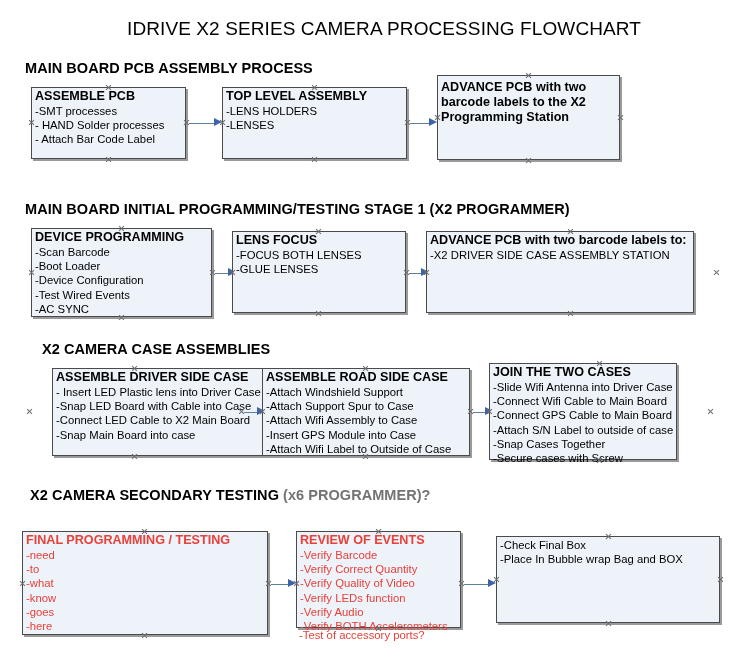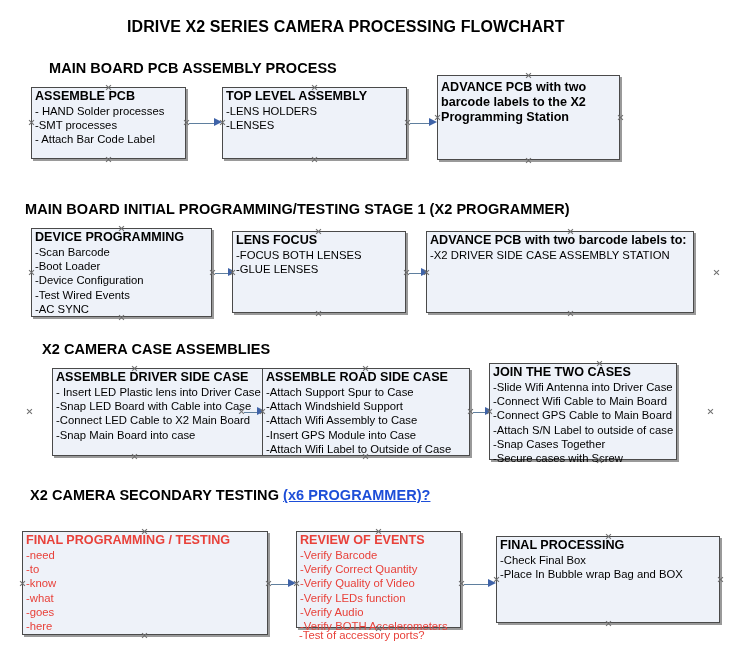--- a/index.html
+++ b/index.html
@@ -19,35 +19,34 @@
   #canvas {
     position: absolute;
     left: 0; top: 0;
     width: 747px;
     height: 662px;
   }
 
   
   .doc-title {
     position: absolute;
-    font-size: 16px;
-    font-weight: bold;
+    font-size: 19px;
+    font-weight: normal;
     letter-spacing: 0.1px;
     white-space: nowrap;
   }
   .section-title {
     position: absolute;
     font-size: 14.5px;
     font-weight: bold;
     white-space: nowrap;
     letter-spacing: 0.05px;
   }
   .section-title .accent {
-    color: #1d4ed8;
-    text-decoration: underline;
+    color: #737373;
   }
 
   
   .box {
     position: absolute;
     box-sizing: border-box;
     background: #eef2f9;
     border: 1px solid #4a4a4a;
     box-shadow: 2px 2px 0 0 #9a9a9a;
   }
@@ -120,29 +119,29 @@
     color: #e8413a;
   }
 </style>
 </head>
 <body>
 
 <div id="canvas">
 
   <div class="doc-title" style="left:127px; top:18px;">IDRIVE X2  SERIES CAMERA PROCESSING FLOWCHART</div>
 
-  <div class="section-title" style="left:25px; top:60px;margin-left:24px;">
+  <div class="section-title" style="left:25px; top:60px;">
     <span>MAIN BOARD PCB ASSEMBLY PROCESS</span>
   </div>
 
   <div class="box" style="left:31px; top:87px; width:155px; height:72px;padding-left:36px;">
     <div class="box-inner">
       <div class="box-title">ASSEMBLE PCB</div>
+      <div class="box-line">-SMT processes</div>
       <div class="box-line">- HAND Solder processes</div>
-      <div class="box-line">-SMT processes</div>
       <div class="box-line">- Attach Bar Code Label</div>
     </div>
   </div>
   <div class="anchor" style="left:105px; top:83.5px;"></div>
   <div class="anchor" style="left:105px; top:155.5px;"></div>
   <div class="anchor" style="left:27.5px; top:119px;"></div>
   <div class="anchor" style="left:182.5px; top:119px;"></div>
 
   <div class="conn" style="left:189px; top:122.5px; width:28px;"></div>
   <div class="arrowhead" style="left:214px; top:118px;"></div>
@@ -237,22 +236,22 @@
   <div class="anchor" style="left:131px; top:452.5px;"></div>
   <div class="anchor" style="left:25.5px; top:408px;"></div>
   <div class="anchor" style="left:237.5px; top:408px;"></div>
 
   <div class="conn" style="left:244px; top:411.5px; width:19px;"></div>
   <div class="arrowhead" style="left:257px; top:407px;"></div>
 
   <div class="box" style="left:262px; top:368px; width:208px; height:88px;">
     <div class="box-inner">
       <div class="box-title">ASSEMBLE ROAD SIDE CASE</div>
+      <div class="box-line">-Attach Windshield Support</div>
       <div class="box-line">-Attach Support Spur to Case</div>
-      <div class="box-line">-Attach Windshield Support</div>
       <div class="box-line">-Attach Wifi Assembly to Case</div>
       <div class="box-line">-Insert GPS Module into Case</div>
       <div class="box-line">-Attach Wifi Label to Outside of Case</div>
     </div>
   </div>
   <div class="anchor" style="left:362px; top:364.5px;"></div>
   <div class="anchor" style="left:362px; top:452.5px;"></div>
   <div class="anchor" style="left:258.5px; top:408px;"></div>
   <div class="anchor" style="left:466.5px; top:408px;"></div>
 
@@ -277,22 +276,22 @@
 
   <div class="section-title" style="left:30px; top:487px;">
     <span>X2 CAMERA SECONDARY TESTING </span><span class="accent">(x6 PROGRAMMER)?</span>
   </div>
 
   <div class="box red" style="left:22px; top:531px; width:246px; height:104px;">
     <div class="box-inner">
       <div class="box-title">FINAL PROGRAMMING / TESTING</div>
       <div class="box-line">-need</div>
       <div class="box-line">-to</div>
+      <div class="box-line">-what</div>
       <div class="box-line">-know</div>
-      <div class="box-line">-what</div>
       <div class="box-line">-goes</div>
       <div class="box-line">-here</div>
     </div>
   </div>
   <div class="anchor" style="left:141px; top:527.5px;"></div>
   <div class="anchor" style="left:141px; top:631.5px;"></div>
   <div class="anchor" style="left:18.5px; top:580px;"></div>
   <div class="anchor" style="left:264.5px; top:580px;"></div>
 
   <div class="conn" style="left:271px; top:583.5px; width:22px;"></div>
@@ -313,21 +312,20 @@
   <div class="anchor" style="left:375px; top:527.5px;"></div>
   <div class="anchor" style="left:375px; top:624.5px;"></div>
   <div class="anchor" style="left:292.5px; top:580px;"></div>
   <div class="anchor" style="left:457.5px; top:580px;"></div>
 
   <div class="conn" style="left:464px; top:583.5px; width:28px;"></div>
   <div class="arrowhead" style="left:488px; top:579px;"></div>
 
   <div class="box" style="left:496px; top:536px; width:224px; height:87px;">
     <div class="box-inner">
-      <div class="box-title">FINAL PROCESSING</div>
       <div class="box-line"> -Check Final Box</div>
       <div class="box-line">-Place In Bubble wrap Bag and BOX</div>
     </div>
   </div>
   <div class="anchor" style="left:605px; top:532.5px;"></div>
   <div class="anchor" style="left:605px; top:619.5px;"></div>
   <div class="anchor" style="left:492.5px; top:576px;"></div>
   <div class="anchor" style="left:716.5px; top:576px;"></div>
 
 </div>

